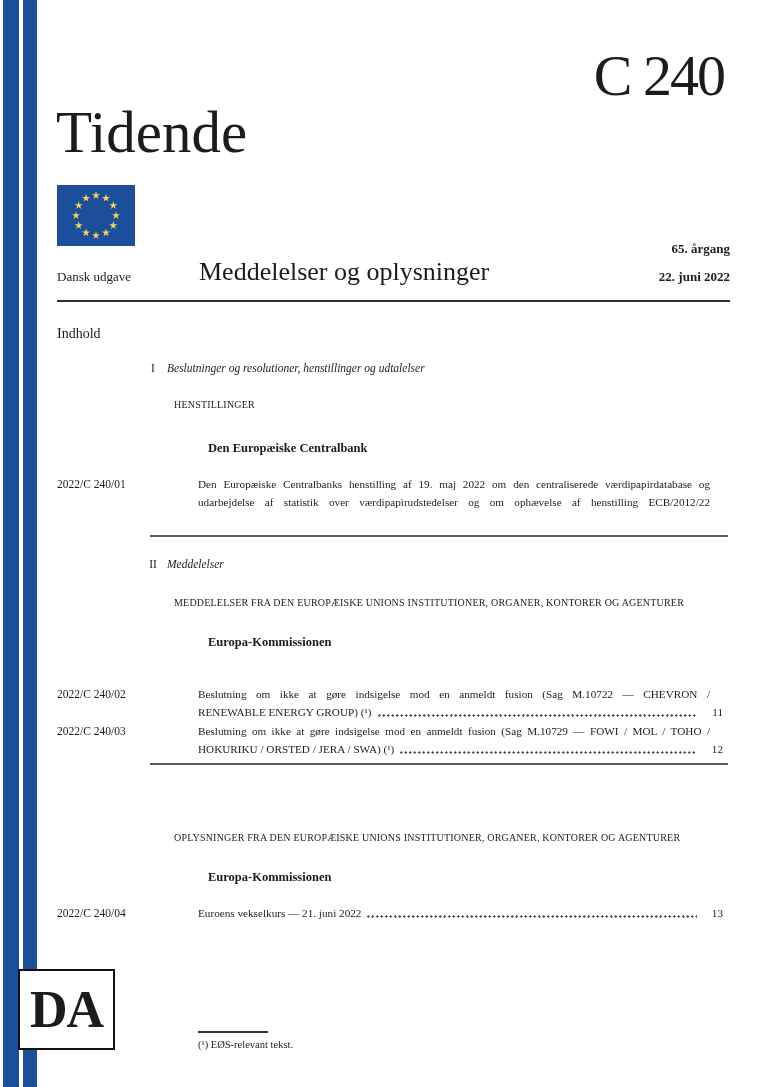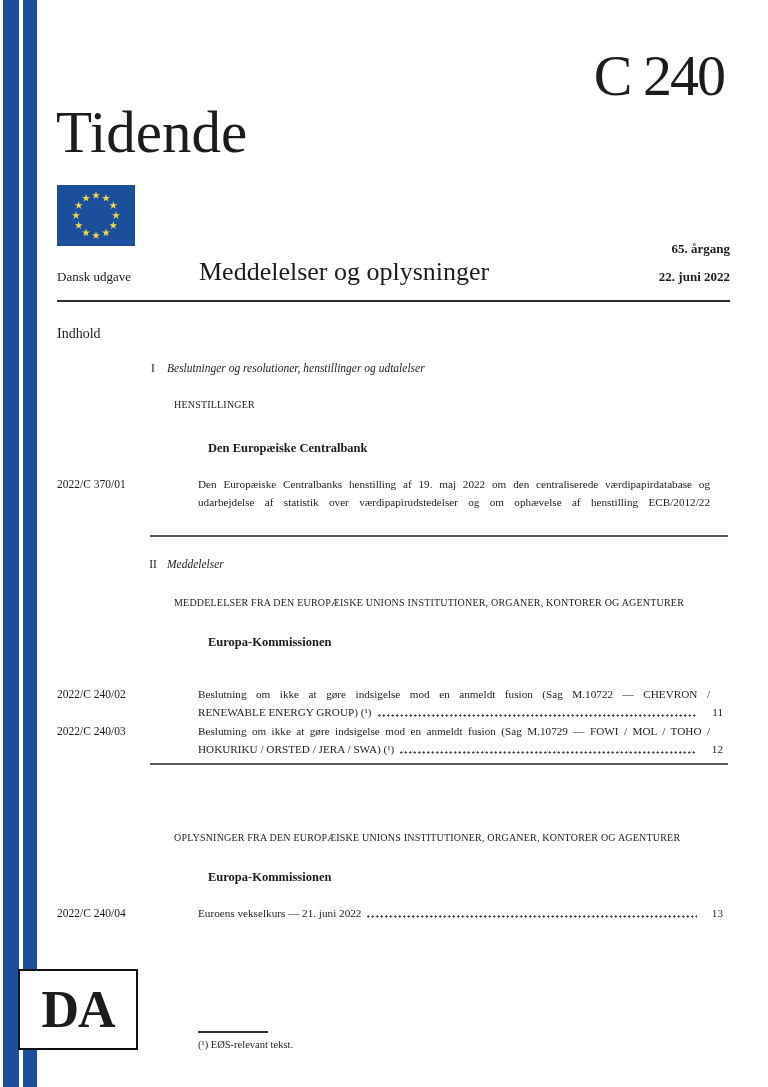--- a/index.html
+++ b/index.html
@@ -46,21 +46,21 @@
     background-size:4.5px 4.5px;
     background-repeat:repeat-x;
     background-position:left bottom 4px;
   }
   .pg{min-width:18px;text-align:right;white-space:nowrap;}
   .divider{position:absolute;left:150px;width:578px;height:2px;background:#595959;}
   
   .fnrule{position:absolute;left:198px;top:1031px;width:70px;height:1.5px;background:#333;}
   .footnote{position:absolute;left:198px;top:1039px;font-size:10.5px;}
   .dabox{
-    position:absolute;left:18px;top:969px;width:120px;height:81px;
+    position:absolute;left:18px;top:969px;width:97px;height:81px;
     background:#ffffff;border:2.5px solid #111;box-sizing:border-box;
     z-index:5;display:flex;align-items:center;justify-content:center;
   }
   .dabox span{font-size:52px;font-weight:bold;line-height:1;letter-spacing:-1px;}
 </style>
 </head>
 <body>
 
 <div class="page">
 
@@ -98,21 +98,21 @@
   <div class="indhold">Indhold</div>
 
   <div class="secrow" style="top:362px">
     <div class="numeral">I</div>
     <div class="sectitle">Beslutninger og resolutioner, henstillinger og udtalelser</div>
   </div>
   <div class="caps" style="top:399px">HENSTILLINGER</div>
   <div class="org" style="top:441px">Den Europæiske Centralbank</div>
 
   <div class="entry" style="top:475px">
-    <div class="ref">2022/C 370/01</div>
+    <div class="ref">2022/C 240/01</div>
     <div class="desc">
       <div class="jline">Den Europæiske Centralbanks henstilling af 19. maj 2022 om den centraliserede værdipapirdatabase og</div>
       <div class="jline">udarbejdelse af statistik over værdipapirudstedelser og om ophævelse af henstilling ECB/2012/22</div>
     </div>
   </div>
 
   <div class="divider" style="top:535px"></div>
 
   <div class="secrow" style="top:558px">
     <div class="numeral">II</div>

